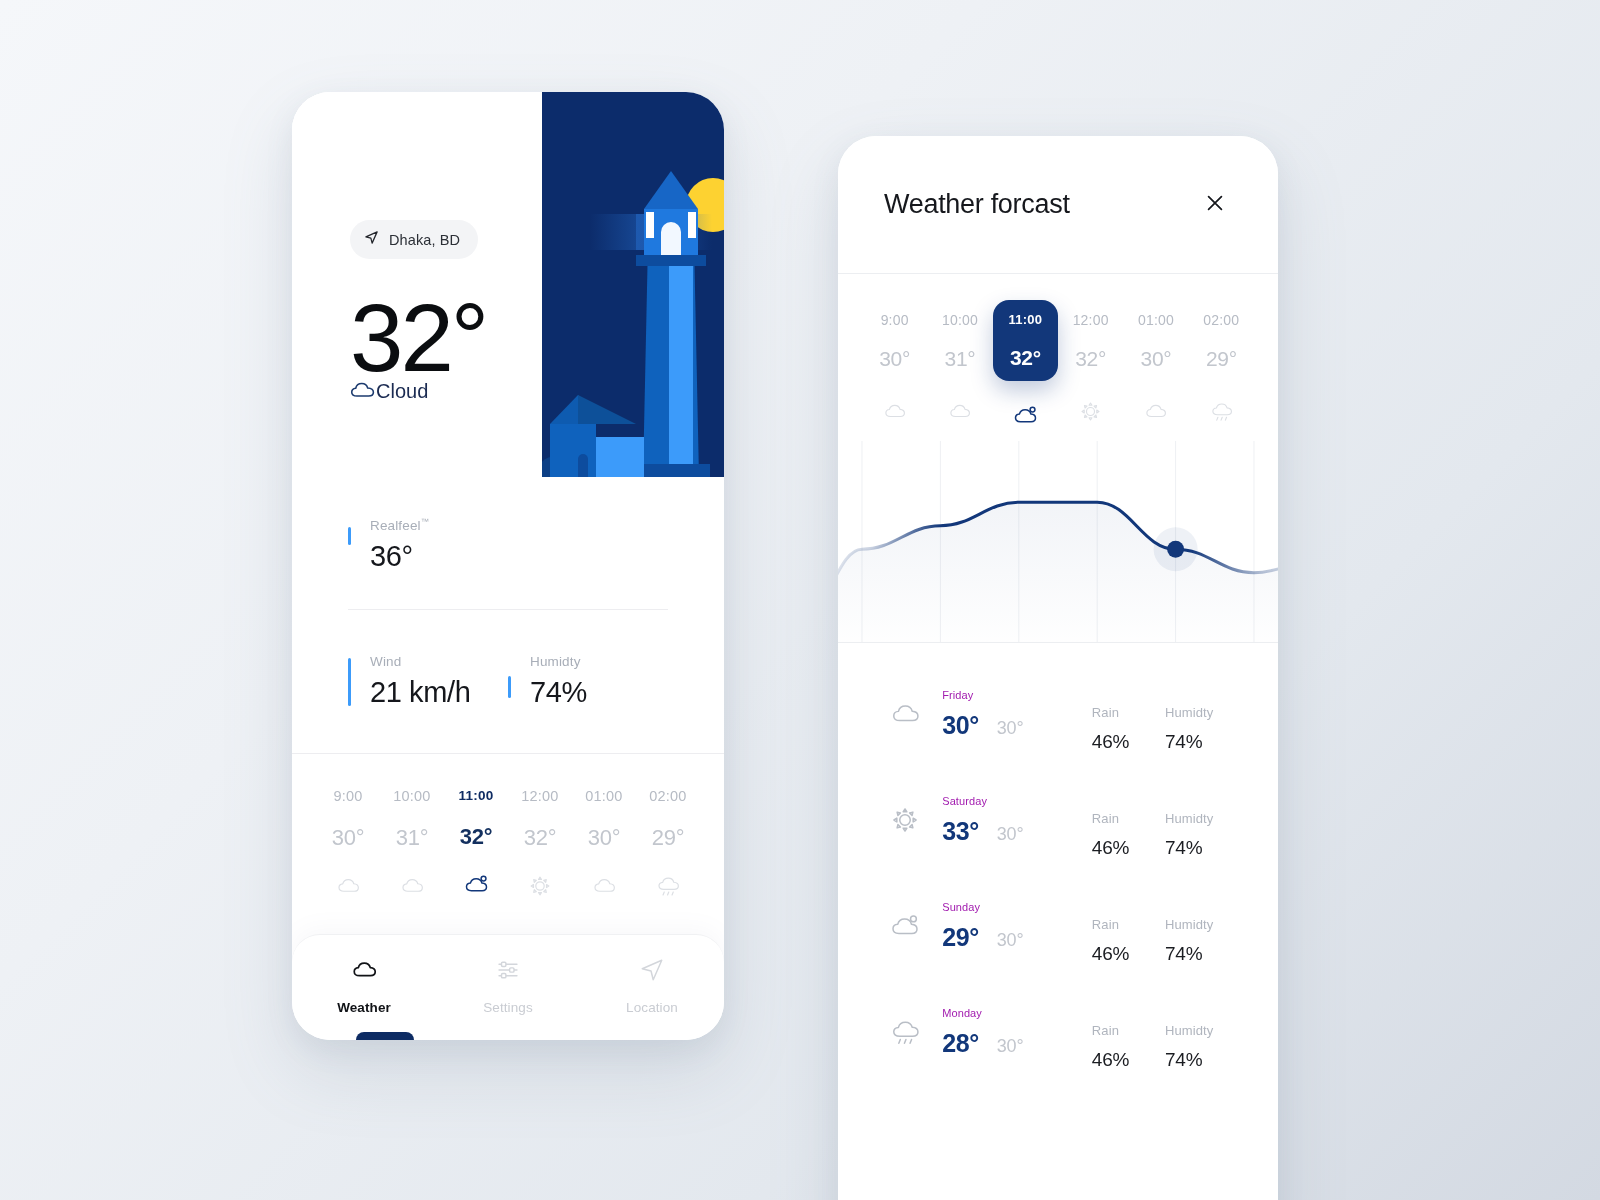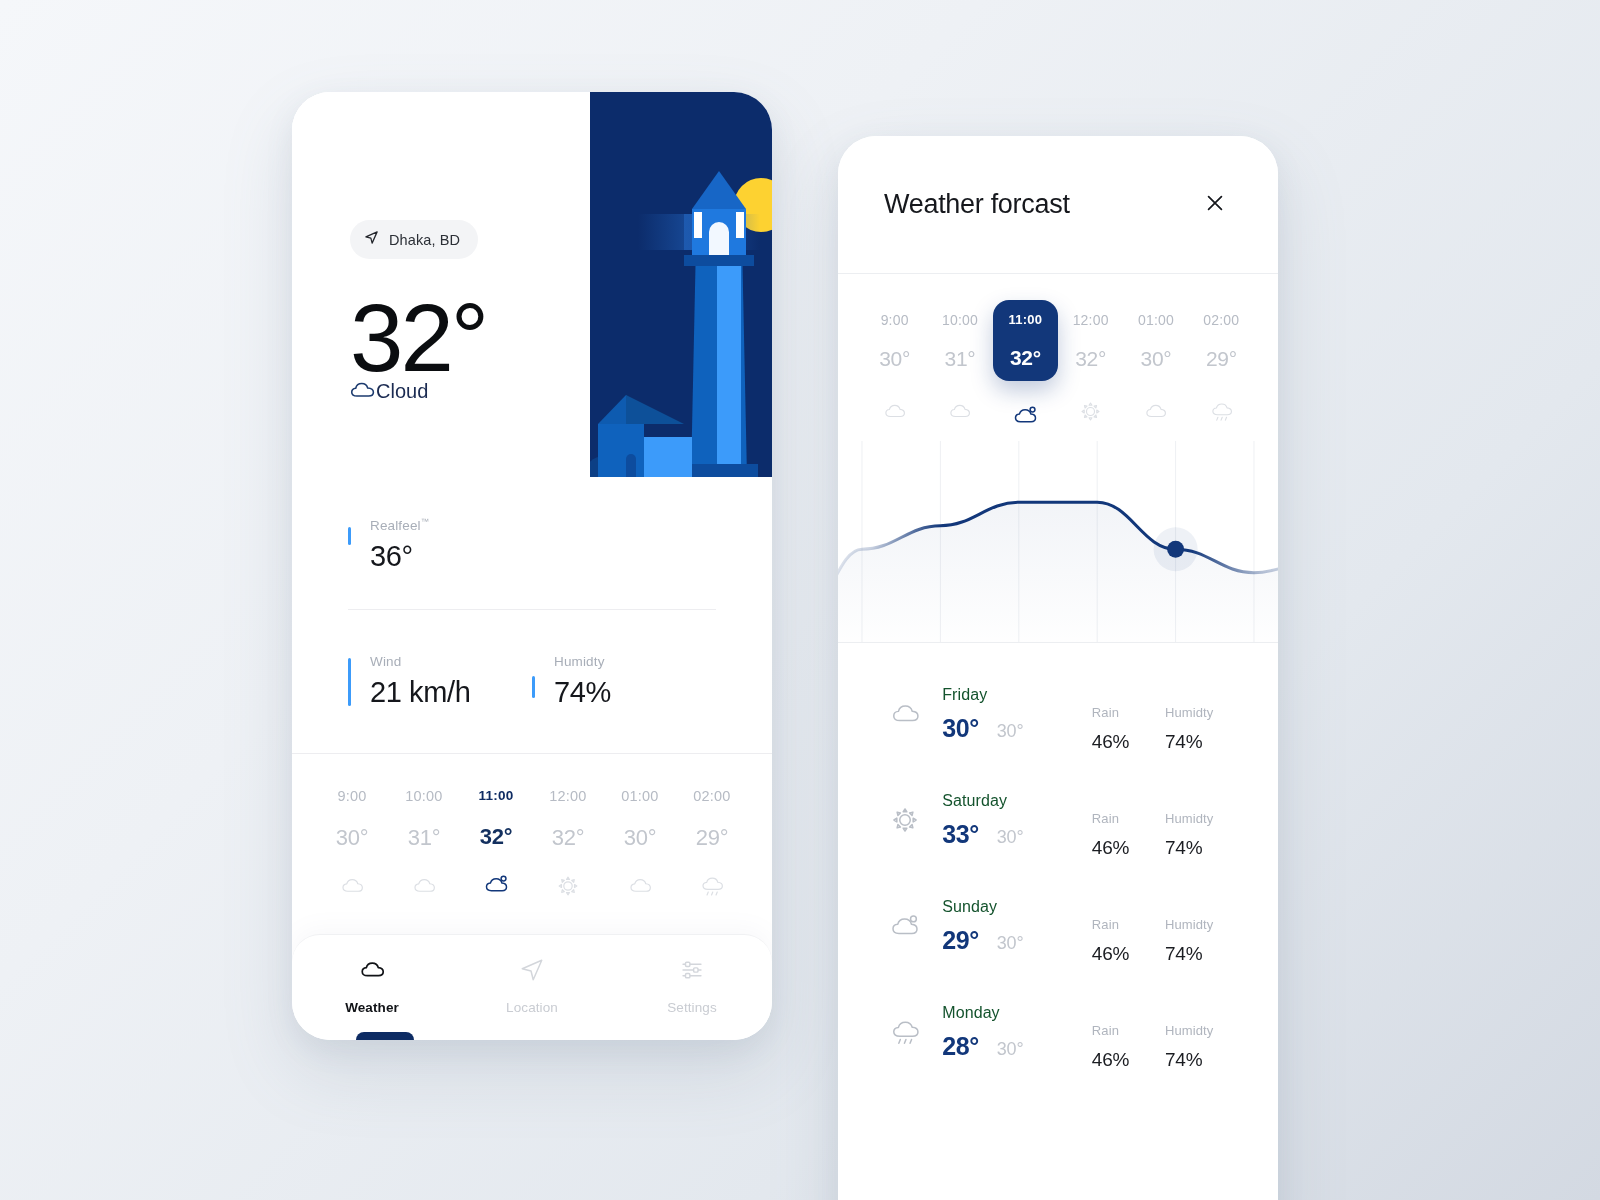--- a/index.html
+++ b/index.html
@@ -18,21 +18,21 @@
 
   
   .phone {
     position: absolute;
     background: #ffffff;
     border-radius: 38px;
     box-shadow: 0 30px 70px rgba(110,125,150,0.18),
                 0 10px 28px rgba(110,125,150,0.10);
   }
 
-  #phone-left  { left: 292px; top: 92px;  width: 480px; height: 948px; }
+  #phone-left  { left: 292px; top: 92px;  width: 432px; height: 948px; }
   #phone-right { left: 838px; top: 136px; width: 440px; height: 1117px; }
 
   .phone-inner {
     position: absolute;
     inset: 0;
     border-radius: 38px;
     overflow: hidden;
     background: #ffffff;
   }
 
@@ -346,22 +346,22 @@
   
   .daily { padding: 18px 0 0 0; }
   .day-row {
     display: flex; align-items: center;
     padding: 14px 40px 14px 52px;
     position: relative;
   }
   .day-icon { width: 60px; display: flex; align-items: center; }
   .day-main { width: 172px; }
   .day-name {
-    font-size: 16px;
-    color: #14532d;
+    font-size: 11px;
+    color: #a21caf;
     letter-spacing: 0.1px;
     margin-bottom: 10px;
   }
   .day-temps { display: flex; align-items: baseline; gap: 18px; }
   .day-hi {
     font-size: 25px; font-weight: bold;
     color: #12377a; letter-spacing: -0.4px;
   }
   .day-lo { font-size: 18px; color: #c2c6cd; letter-spacing: -0.2px; }
   .day-stat { width: 84px; margin-top: 30px; }
@@ -515,32 +515,32 @@
 
     <div class="navbar" id="bottom-nav">
         <div class="nav-item active">
           <span><svg width="26" height="26" viewBox="0 0 32 32" fill="none" stroke="#111317" stroke-width="2.1" stroke-linecap="round" stroke-linejoin="round">
               <path d="M10.5 23 Q4 23 4 18 Q4 13.6 9 13.2 Q10.3 7.5 16.4 7.5 Q22.2 7.5 23.7 13 Q29.8 13.4 29.8 18.2 Q29.8 23 24 23 Z"></path>
             </svg></span>
           <span class="nlabel">Weather</span>
         </div>
         <div class="nav-item">
           <span><svg width="26" height="26" viewBox="0 0 32 32" fill="none" stroke="#d3d6db" stroke-width="1.8" stroke-linecap="round" stroke-linejoin="round">
-              <path d="M4 14.5 L28 4 L17.5 28 L14.8 17.2 Z"></path>
-            </svg></span>
-          <span class="nlabel">Location</span>
-        </div>
-        <div class="nav-item">
-          <span><svg width="26" height="26" viewBox="0 0 32 32" fill="none" stroke="#d3d6db" stroke-width="1.8" stroke-linecap="round" stroke-linejoin="round">
               <path d="M5 9 H27 M5 16 H27 M5 23 H27"></path>
       <rect x="8" y="6.4" width="5.4" height="5.2" rx="1.4" fill="#fff"></rect>
       <rect x="18" y="13.4" width="5.4" height="5.2" rx="1.4" fill="#fff"></rect>
       <rect x="8" y="20.4" width="5.4" height="5.2" rx="1.4" fill="#fff"></rect>
             </svg></span>
           <span class="nlabel">Settings</span>
+        </div>
+        <div class="nav-item">
+          <span><svg width="26" height="26" viewBox="0 0 32 32" fill="none" stroke="#d3d6db" stroke-width="1.8" stroke-linecap="round" stroke-linejoin="round">
+              <path d="M4 14.5 L28 4 L17.5 28 L14.8 17.2 Z"></path>
+            </svg></span>
+          <span class="nlabel">Location</span>
         </div>
       </div>
     <div class="home-indicator"></div>
   </div>
 </div>
 
 <div class="phone" id="phone-right">
   <div class="phone-inner">
 
     <div class="sheet-head">

